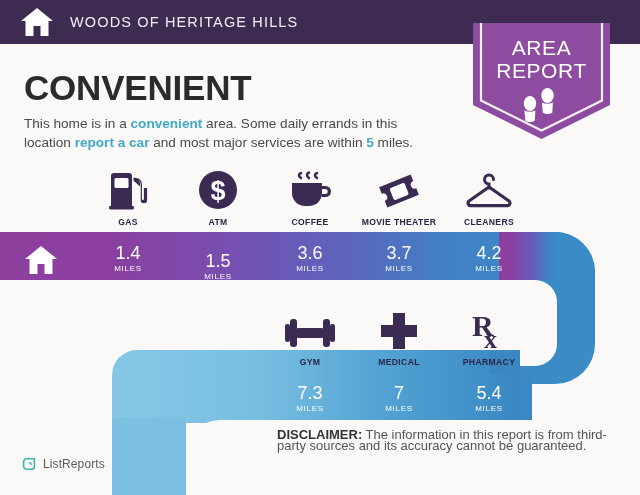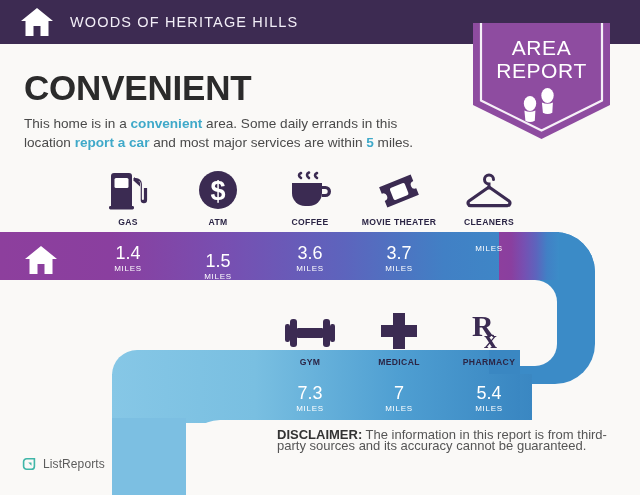--- a/index.html
+++ b/index.html
@@ -233,20 +233,21 @@
     </div>
     <div class="mcell" style="left:265px;top:0;">
       <div class="num">3.6</div>
       <div class="unit">MILES</div>
     </div>
     <div class="mcell" style="left:354px;top:0;">
       <div class="num">3.7</div>
       <div class="unit">MILES</div>
     </div>
     <div class="mcell" style="left:444px;top:0;">
+      <div class="num">4.2</div>
       <div class="unit">MILES</div>
     </div>
   </div>
 
   <div class="iconrow" style="left:0;top:308px;width:640px;height:64px;">
 
     <div class="iconcell" style="left:265px;top:0;">
       <div class="glyph">
         <svg width="50" height="34" viewBox="0 0 50 34">
           <rect x="0" y="8" width="5" height="18" rx="2.2" fill="#3b2b52"></rect>

